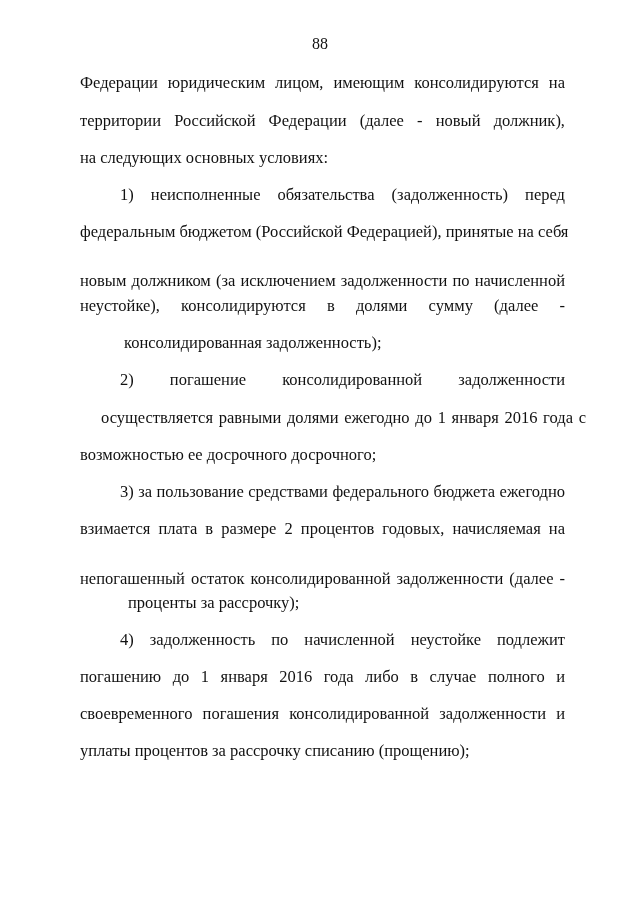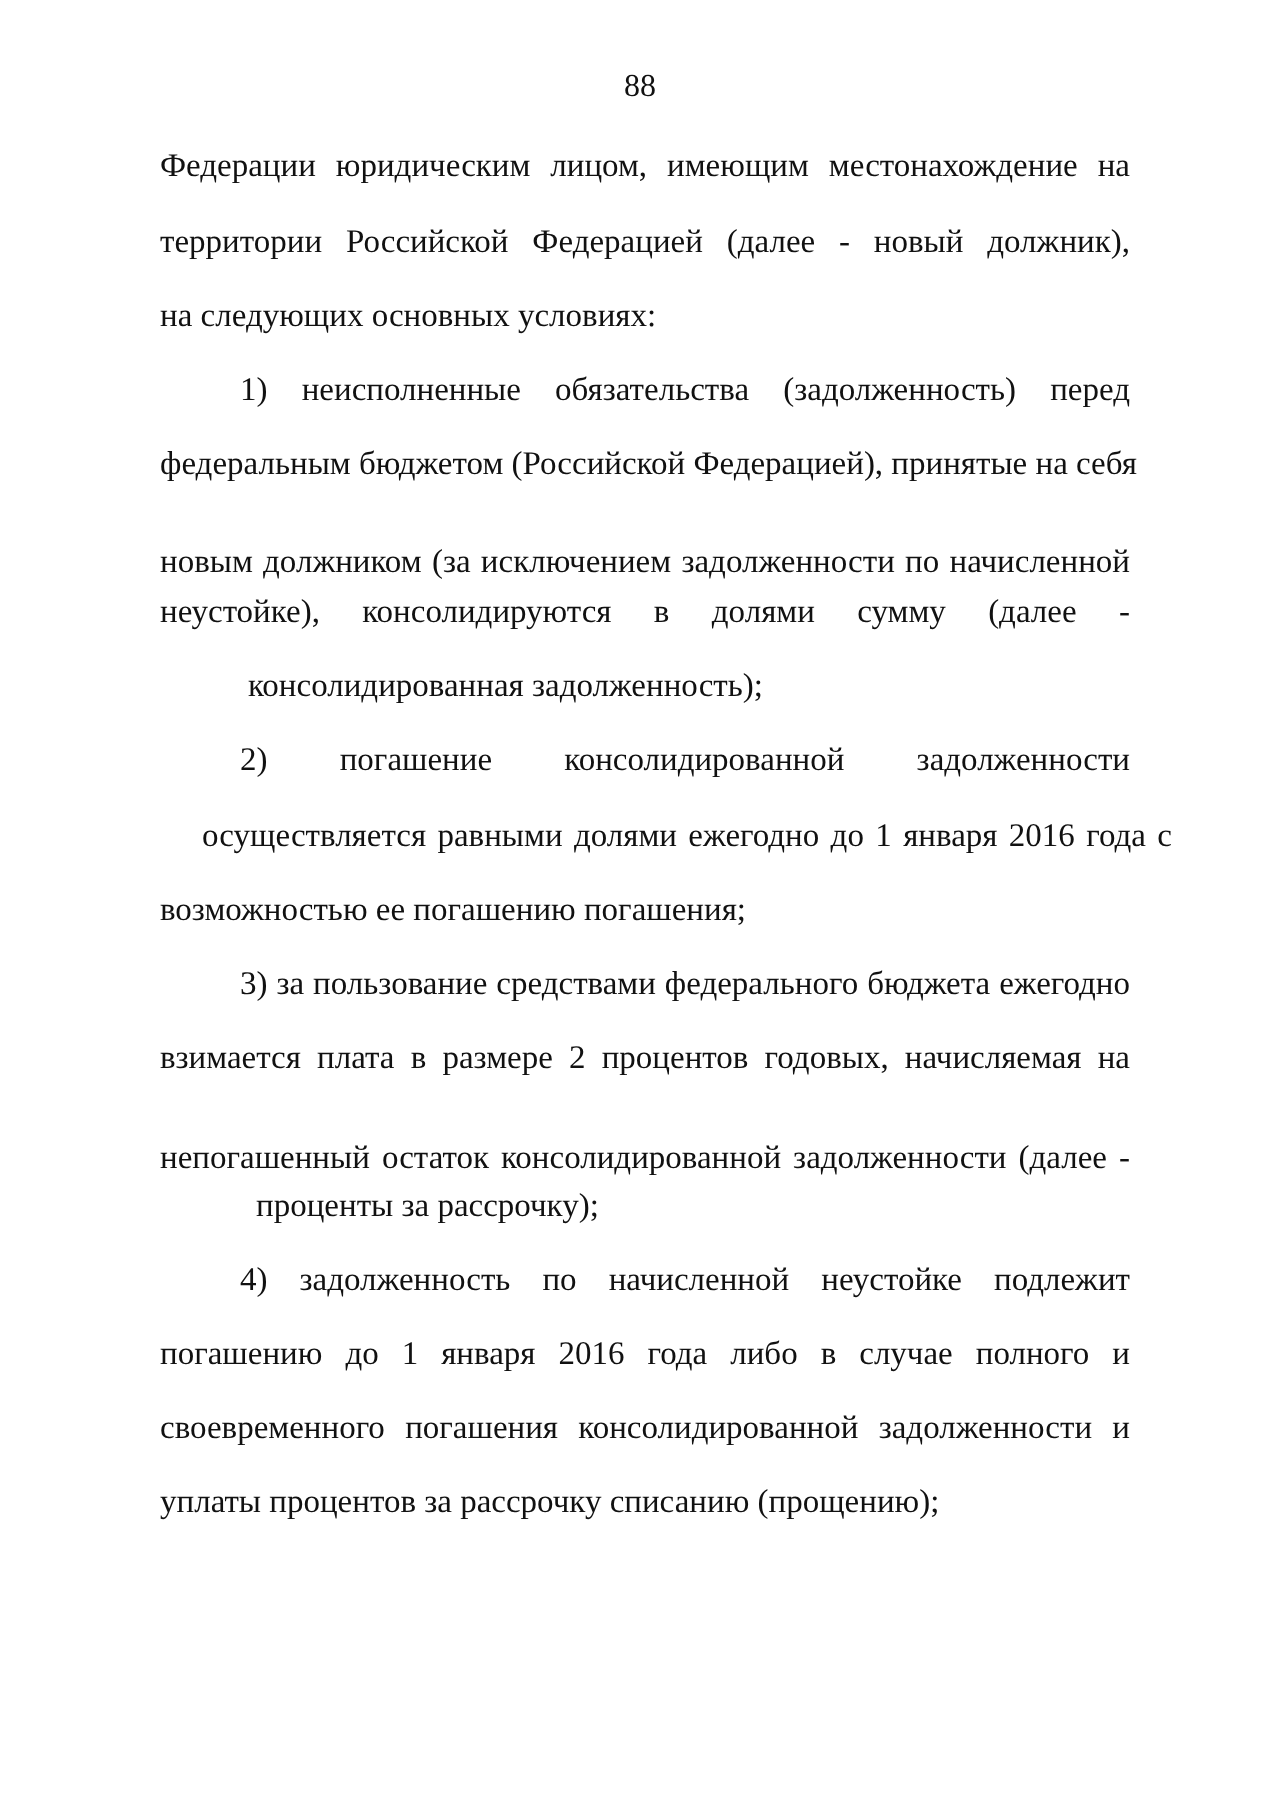--- a/index.html
+++ b/index.html
@@ -52,37 +52,37 @@
     }
   </style>
 </head>
 <body>
 
 <div class="page">
 
   <div class="page-number">88</div>
 
   <div>
-    <div class="line justify" style="top:73px;">Федерации юридическим лицом, имеющим местонахождение на</div>
-    <div class="line justify" style="top:111px;">территории Российской Федерацией (далее - новый должник),</div>
+    <div class="line justify" style="top:73px;">Федерации юридическим лицом, имеющим консолидируются на</div>
+    <div class="line justify" style="top:111px;">территории Российской Федерации (далее - новый должник),</div>
     <div class="line" style="top:148px;">на следующих основных условиях:</div>
   </div>
 
   <div>
     <div class="line justify indent" style="top:185px;">1) неисполненные обязательства (задолженность) перед</div>
     <div class="line justify" style="top:222px;">федеральным бюджетом (Российской Федерацией), принятые на себя</div>
     <div class="line justify" style="top:271px;">новым должником (за исключением задолженности по начисленной</div>
     <div class="line justify" style="top:296px;">неустойке), консолидируются в долями сумму (далее -</div>
     <div class="line lead-space" style="top:333px;margin-left:40px;">консолидированная задолженность);</div>
   </div>
 
   <div>
     <div class="line justify indent" style="top:370px;">2) погашение консолидированной задолженности</div>
     <div class="line justify" style="top:408px;margin-left:21px;">осуществляется равными долями ежегодно до 1 января 2016 года с</div>
-    <div class="line" style="top:445px;">возможностью ее погашению погашения;</div>
+    <div class="line" style="top:445px;">возможностью ее досрочного досрочного;</div>
   </div>
 
   <div>
     <div class="line justify indent" style="top:482px;">3) за пользование средствами федерального бюджета ежегодно</div>
     <div class="line justify" style="top:519px;">взимается плата в размере 2 процентов годовых, начисляемая на</div>
     <div class="line justify" style="top:539px;margin-top:30px;">непогашенный остаток консолидированной задолженности (далее -</div>
     <div class="line lead-space" style="top:593px;margin-left:44px;">проценты за рассрочку);</div>
   </div>
 
   <div>

